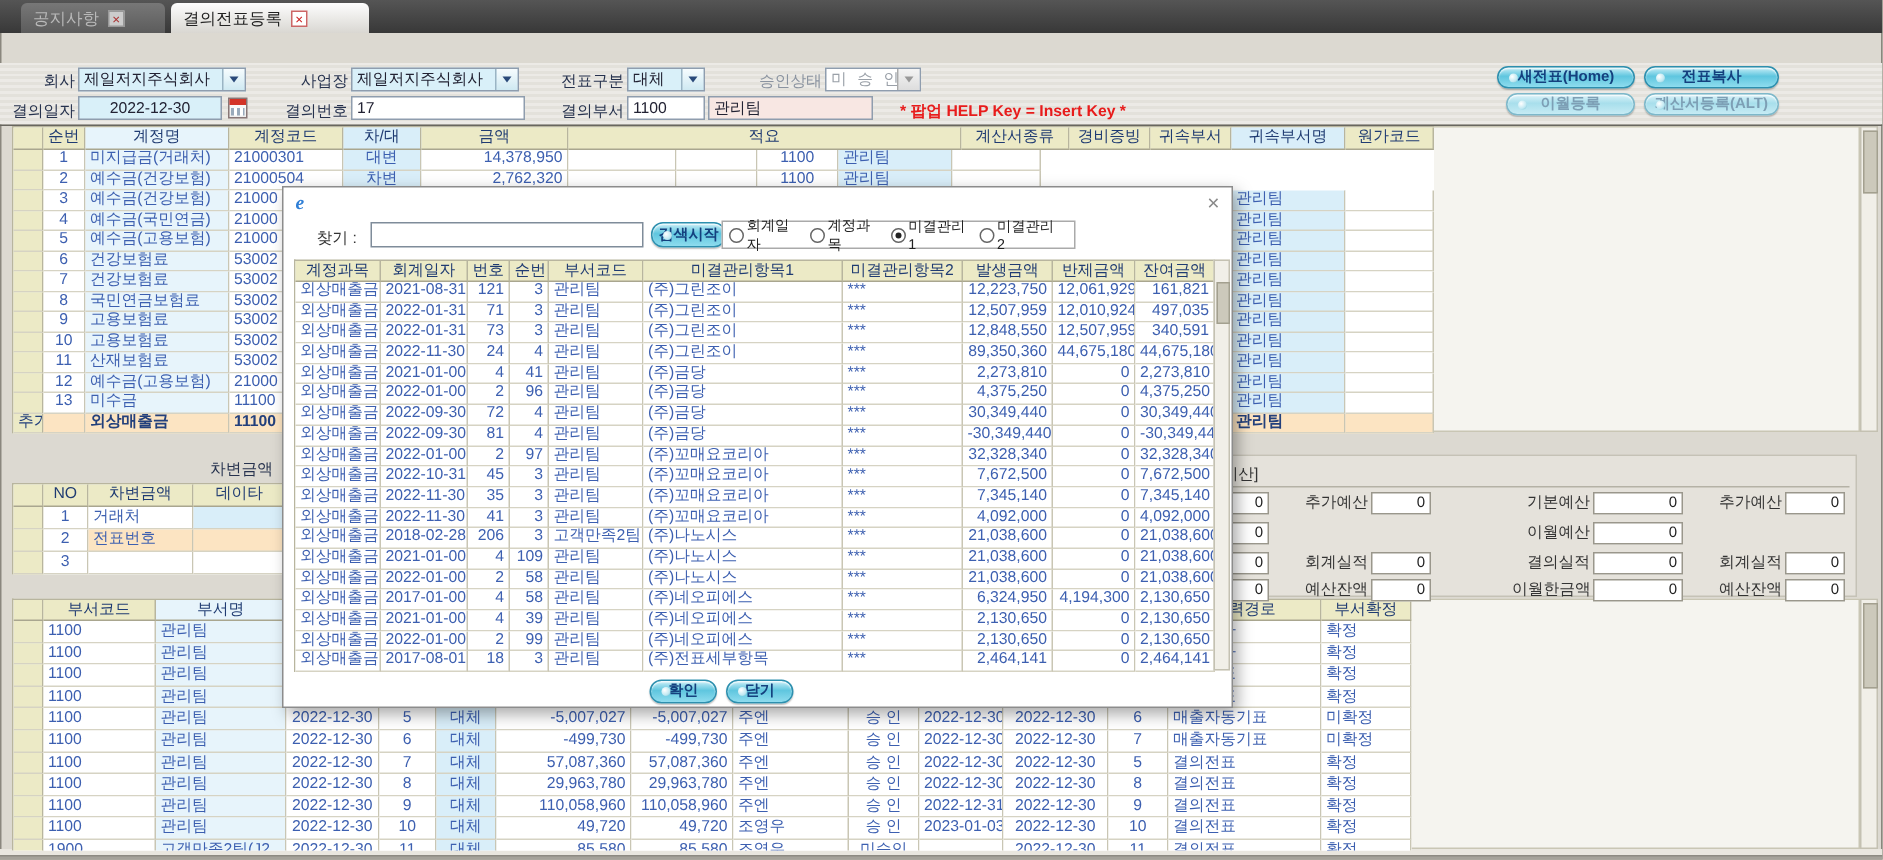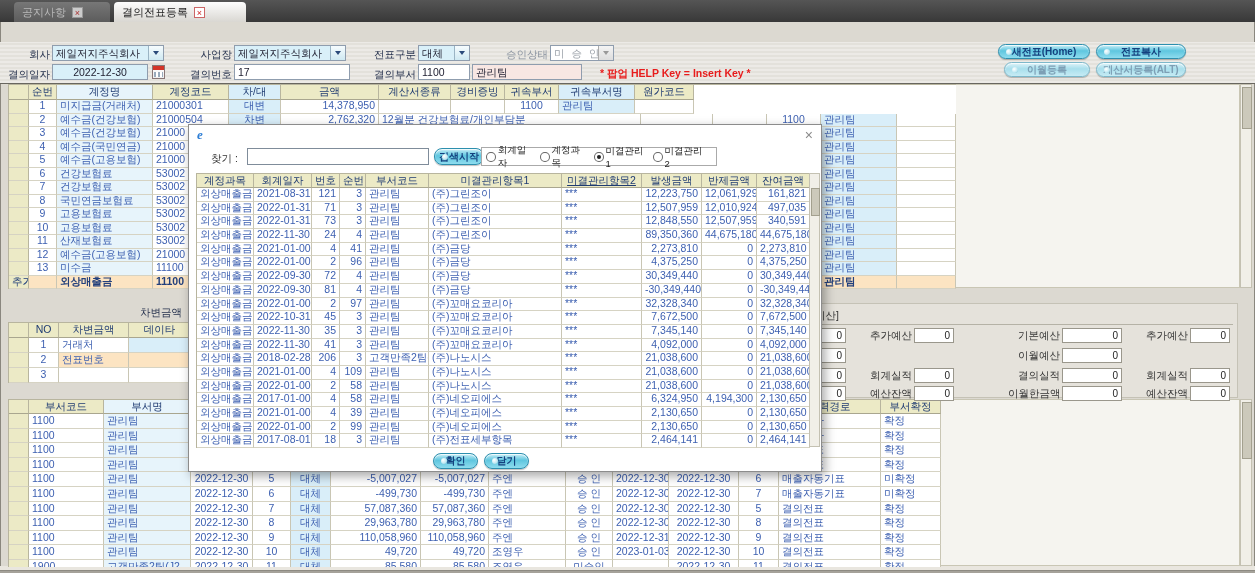--- a/index.html
+++ b/index.html
@@ -179,21 +179,21 @@
       </div>
     <div id="modal-grid-host" style="position:absolute;left:0;top:0;">
         <div class="grid" style="left: 7px; top: 48px;">
           <div class="grow ghead" style="height: 14px;">
             <div class="gcell al" style="width: 57px; line-height: 12px;">계정과목</div>
             <div class="gcell ac" style="width: 58px; line-height: 12px;">회계일자</div>
             <div class="gcell ar" style="width: 28px; line-height: 12px;">번호</div>
             <div class="gcell ar" style="width: 26px; line-height: 12px;">순번</div>
             <div class="gcell al" style="width: 63px; line-height: 12px;">부서코드</div>
             <div class="gcell al" style="width: 133px; line-height: 12px;">미결관리항목1</div>
-            <div class="gcell al" style="width: 80px; line-height: 12px; text-decoration: underline;">미결관리항목2</div>
+            <div class="gcell al" style="width: 80px; line-height: 12px;">미결관리항목2</div>
             <div class="gcell ar" style="width: 60px; line-height: 12px;">발생금액</div>
             <div class="gcell ar" style="width: 55px; line-height: 12px;">반제금액</div>
             <div class="gcell ar" style="width: 53px; line-height: 12px;">잔여금액</div>
           </div>
           <div class="grow" style="height: 13.7px;">
             <div class="gcell al" style="width: 57px; line-height: 11.7px;">외상매출금</div>
             <div class="gcell ac" style="width: 58px; line-height: 11.7px;">2021-08-31</div>
             <div class="gcell ar" style="width: 28px; line-height: 11.7px;">121</div>
             <div class="gcell ar" style="width: 26px; line-height: 11.7px;">3</div>
             <div class="gcell al" style="width: 63px; line-height: 11.7px;">관리팀</div>
@@ -429,20 +429,21 @@
   </div>
 
 <div class="grid" style="left: 8px; top: 84px;">
       <div class="grow ghead" style="height: 15px;">
         <div class="gcell ac sel" style="width: 20px; line-height: 13px;"></div>
         <div class="gcell ac" style="width: 28px; line-height: 13px;">순번</div>
         <div class="gcell al cyanL" style="width: 96px; line-height: 13px;">계정명</div>
         <div class="gcell al" style="width: 76px; line-height: 13px;">계정코드</div>
         <div class="gcell ac cyan" style="width: 52px; line-height: 13px;">차/대</div>
         <div class="gcell ar" style="width: 98px; line-height: 13px;">금액</div>
+        <div class="gcell al" style="width: 262px; line-height: 13px;">적요</div>
         <div class="gcell al" style="width: 72px; line-height: 13px;">계산서종류</div>
         <div class="gcell al" style="width: 54px; line-height: 13px;">경비증빙</div>
         <div class="gcell ac" style="width: 54px; line-height: 13px;">귀속부서</div>
         <div class="gcell al cyan" style="width: 76px; line-height: 13px;">귀속부서명</div>
         <div class="gcell al" style="width: 59px; line-height: 13px;">원가코드</div>
       </div>
       <div class="grow" style="height: 13.5px;">
         <div class="gcell ac sel" style="width: 20px; line-height: 11.5px;"></div>
         <div class="gcell ac" style="width: 28px; line-height: 11.5px;">1</div>
         <div class="gcell al cyanL" style="width: 96px; line-height: 11.5px;">미지급금(거래처)</div>
@@ -455,21 +456,20 @@
         <div class="gcell al cyan" style="width: 76px; line-height: 11.5px;">관리팀</div>
         <div class="gcell al" style="width: 59px; line-height: 11.5px;"></div>
       </div>
       <div class="grow" style="height: 13.5px;">
         <div class="gcell ac sel" style="width: 20px; line-height: 11.5px;"></div>
         <div class="gcell ac" style="width: 28px; line-height: 11.5px;">2</div>
         <div class="gcell al cyanL" style="width: 96px; line-height: 11.5px;">예수금(건강보험)</div>
         <div class="gcell al" style="width: 76px; line-height: 11.5px;">21000504</div>
         <div class="gcell ac cyan" style="width: 52px; line-height: 11.5px;">차변</div>
         <div class="gcell ar" style="width: 98px; line-height: 11.5px;">2,762,320</div>
-        <div class="gcell al" style="width: 262px; line-height: 11.5px;">12월분 건강보험료/개인부담분</div>
         <div class="gcell al" style="width: 72px; line-height: 11.5px;"></div>
         <div class="gcell al" style="width: 54px; line-height: 11.5px;"></div>
         <div class="gcell ac" style="width: 54px; line-height: 11.5px;">1100</div>
         <div class="gcell al cyan" style="width: 76px; line-height: 11.5px;">관리팀</div>
         <div class="gcell al" style="width: 59px; line-height: 11.5px;"></div>
       </div>
       <div class="grow" style="height: 13.5px;">
         <div class="gcell ac sel" style="width: 20px; line-height: 11.5px;"></div>
         <div class="gcell ac" style="width: 28px; line-height: 11.5px;">3</div>
         <div class="gcell al cyanL" style="width: 96px; line-height: 11.5px;">예수금(건강보험)</div>

